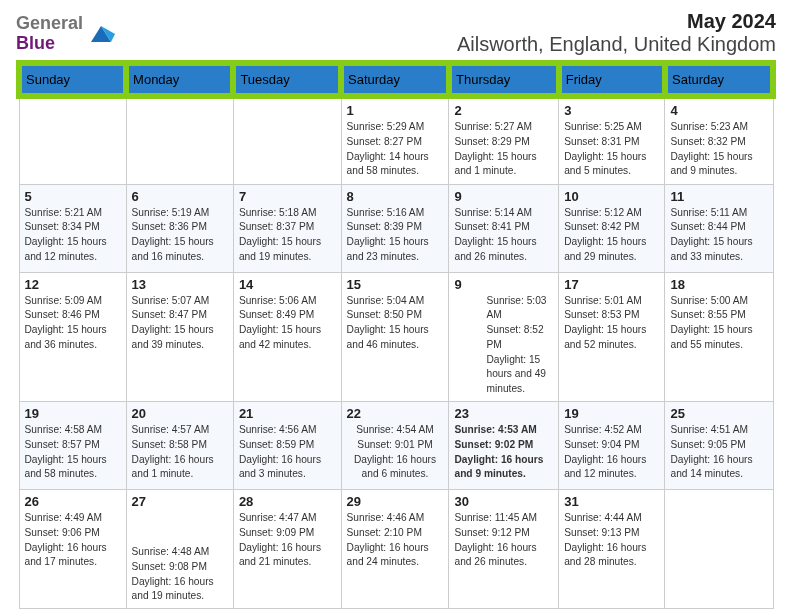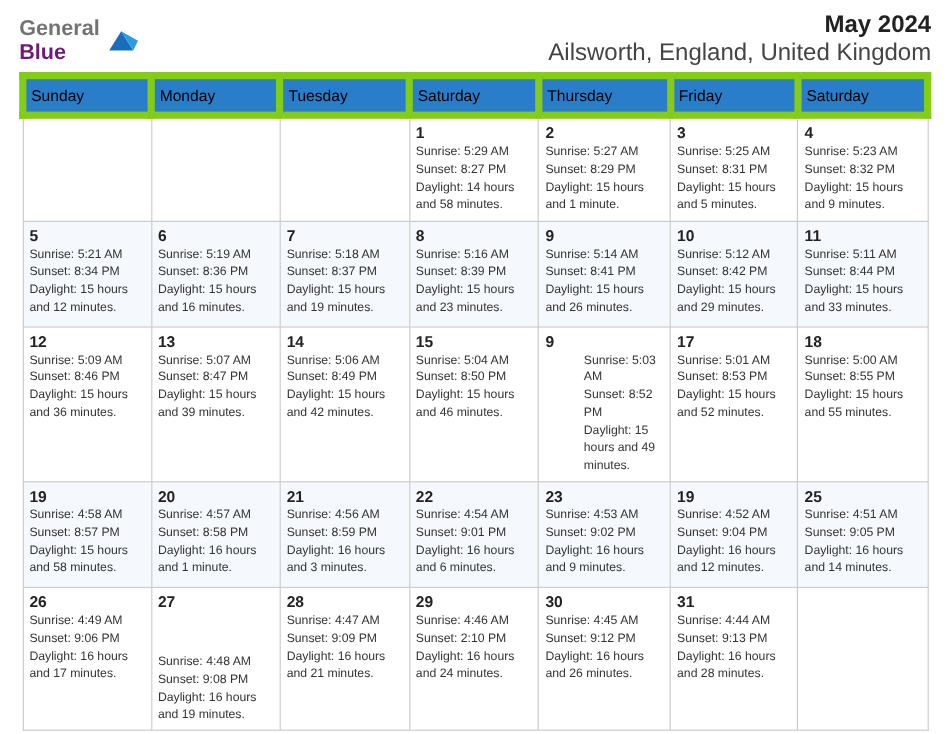--- a/index.html
+++ b/index.html
@@ -264,27 +264,27 @@
 Daylight: 16 hours and 1 minute.</div>
           </td>
           <td>
             <div class="day-num">21</div>
             <div class="day-info" style="white-space: pre-line;">Sunrise: 4:56 AM
 Sunset: 8:59 PM
 Daylight: 16 hours and 3 minutes.</div>
           </td>
           <td>
             <div class="day-num">22</div>
-            <div class="day-info" style="white-space: pre-line;">Sunrise: 4:54 AM
+            <div class="day-info" style="white-space: pre-line; text-align: center;">Sunrise: 4:54 AM
 Sunset: 9:01 PM
 Daylight: 16 hours and 6 minutes.</div>
           </td>
           <td>
             <div class="day-num">23</div>
-            <div class="day-info" style="white-space: pre-line;">Sunrise: 4:53 AM
+            <div class="day-info" style="white-space: pre-line; font-weight: bold;">Sunrise: 4:53 AM
 Sunset: 9:02 PM
 Daylight: 16 hours and 9 minutes.</div>
           </td>
           <td>
             <div class="day-num">19</div>
             <div class="day-info" style="white-space: pre-line;">Sunrise: 4:52 AM
 Sunset: 9:04 PM
 Daylight: 16 hours and 12 minutes.</div>
           </td>
           <td>
@@ -314,21 +314,21 @@
 Daylight: 16 hours and 21 minutes.</div>
           </td>
           <td>
             <div class="day-num">29</div>
             <div class="day-info" style="white-space: pre-line;">Sunrise: 4:46 AM
 Sunset: 2:10 PM
 Daylight: 16 hours and 24 minutes.</div>
           </td>
           <td>
             <div class="day-num">30</div>
-            <div class="day-info" style="white-space: pre-line;">Sunrise: 4:45 AM
+            <div class="day-info" style="white-space: pre-line;">Sunrise: 11:45 AM
 Sunset: 9:12 PM
 Daylight: 16 hours and 26 minutes.</div>
           </td>
           <td>
             <div class="day-num">31</div>
             <div class="day-info" style="white-space: pre-line;">Sunrise: 4:44 AM
 Sunset: 9:13 PM
 Daylight: 16 hours and 28 minutes.</div>
           </td>
           <td class="empty-cell"></td>

